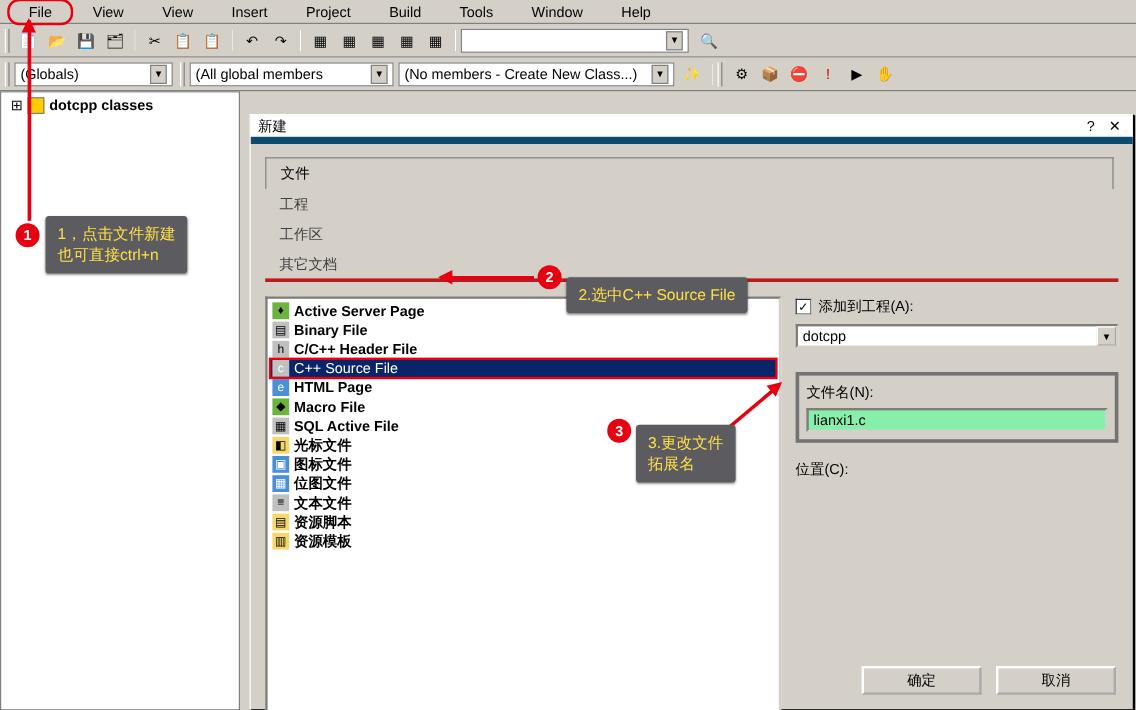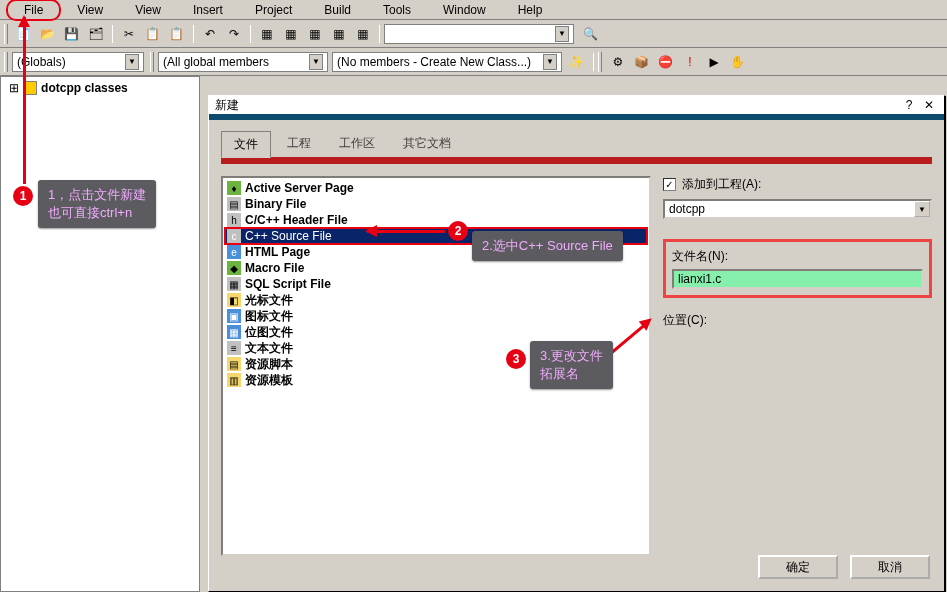--- a/index.html
+++ b/index.html
@@ -25,21 +25,21 @@
 .workspace { display: flex; height: calc(592px - 20px - 28px - 28px); }
 .left-panel { width: 200px; background: #fff; border: 1px solid #808080; margin: 0; }
 .tree-item { padding: 4px 8px; display: flex; align-items: center; gap: 4px; }
 .tree-icon { width: 14px; height: 14px; background: #ffcc00; border: 1px solid #808080; display: inline-block; }
 
 
 .dialog { position: absolute; left: 208px; top: 95px; width: 737px; height: 497px; background: #d4d0c8; border: 1px solid #000; border-top: 1px solid #fff; border-left: 1px solid #fff; box-shadow: 1px 1px 0 #000; }
 .dialog-title { height: 24px; background: #fff; display: flex; align-items: center; justify-content: space-between; padding: 0 6px; border-bottom: 6px solid #0c4a6e; }
 .dialog-close, .dialog-help { width: 18px; height: 16px; display: flex; align-items: center; justify-content: center; font-family: Arial; margin-left: 2px; }
 .dialog-body { padding: 10px 12px; }
-.tabs { display: flex; border-bottom: 7px solid #b91c1c; margin-bottom: 12px; }
+.tabs { display: flex; border-bottom: 3px solid #b91c1c; margin-bottom: 12px; flex-direction: column; }
 .tab { padding: 4px 12px; margin-right: 4px; border: 1px solid #808080; border-bottom: none; background: #d4d0c8; position: relative; top: 1px; }
 .tab.active { background: #d4d0c8; border-bottom: 1px solid #d4d0c8; font-weight: normal; }
 .tab:not(.active) { border: none; background: transparent; color: #404040; }
 
 .dialog-content { display: flex; gap: 12px; }
 .file-list { width: 430px; height: 380px; background: #fff; border: 2px inset #d4d0c8; padding: 2px; }
 .file-item { display: flex; align-items: center; padding: 0 2px; gap: 4px; height: 16px; }
 .file-item.selected { background: #0a246a; color: #fff; }
 .file-icon { width: 14px; height: 14px; display: inline-flex; align-items: center; justify-content: center; font-size: 10px; }
 .fi-green { background: #6db33f; }
@@ -48,30 +48,30 @@
 .fi-yellow { background: #f5d76e; }
 
 .right-pane { flex: 1; padding-top: 0; }
 .checkbox-row { display: flex; align-items: center; gap: 6px; margin-bottom: 6px; }
 .checkbox { width: 13px; height: 13px; border: 1px inset #808080; background: #fff; display: flex; align-items: center; justify-content: center; font-size: 10px; }
 .field-label { margin-bottom: 4px; display: block; }
 .field-input { width: 100%; height: 20px; border: 2px inset #d4d0c8; background: #86efac; padding: 1px 4px; }
 .combo-proj { height: 20px; border: 2px inset #d4d0c8; background: #fff; display: flex; align-items: center; justify-content: space-between; padding-left: 4px; margin-bottom: 20px; }
 .combo-proj .arrow { width: 16px; height: 16px; background: #d4d0c8; border: 1px outset #fff; display: flex; align-items: center; justify-content: center; font-size: 8px; }
 
-.filename-group { border: 3px solid #ef4444; padding: 6px; margin-bottom: 14px; }
+.filename-group { border: 3px solid #737373; padding: 6px; margin-bottom: 14px; }
 .location-row { display: flex; gap: 2px; }
 .location-row .field-input { flex: 1; }
 .browse-btn { width: 24px; height: 20px; border: 2px outset #d4d0c8; background: #d4d0c8; display: flex; align-items: center; justify-content: center; }
 
 .dialog-buttons { position: absolute; bottom: 12px; right: 14px; display: flex; gap: 12px; }
-.dlg-btn { width: 80px; height: 24px; border: 2px outset #fff; background: #d4d0c8; display: flex; align-items: center; justify-content: center; }
-
-
-.callout { position: absolute; background: #5b5b60; color: #f0abfc; padding: 6px 10px; border-radius: 3px; font-size: 13px; box-shadow: 0 1px 2px rgba(0,0,0,0.4); }
+.dlg-btn { width: 100px; height: 24px; border: 2px outset #fff; background: #d4d0c8; display: flex; align-items: center; justify-content: center; }
+
+
+.callout { position: absolute; background: #5b5b60; color: #fde047; padding: 6px 10px; border-radius: 3px; font-size: 13px; box-shadow: 0 1px 2px rgba(0,0,0,0.4); }
 .badge { position: absolute; width: 20px; height: 20px; border-radius: 50%; background: #e60012; color: #fff; display: flex; align-items: center; justify-content: center; font-weight: bold; font-size: 12px; }
 
 .arrow-line { position: absolute; height: 3px; background: #e60012; }
 .arrow-line::after { content: ""; position: absolute; right: -2px; top: -5px; border-left: 12px solid #e60012; border-top: 6px solid transparent; border-bottom: 6px solid transparent; }
 .arrow-line.left::after { right: auto; left: -2px; border-left: none; border-right: 12px solid #e60012; }
 
 .arrow-vert { position: absolute; width: 3px; background: #e60012; }
 .arrow-vert::after { content: ""; position: absolute; top: -2px; left: -5px; border-bottom: 12px solid #e60012; border-left: 6px solid transparent; border-right: 6px solid transparent; }
 
 .diag-arrow { position: absolute; width: 3px; background: #e60012; transform-origin: bottom center; }
@@ -191,21 +191,21 @@
         <div class="file-item">
             <span class="file-icon fi-blue">e</span>
             <b>HTML Page</b>
           </div>
         <div class="file-item">
             <span class="file-icon fi-green">◆</span>
             <b>Macro File</b>
           </div>
         <div class="file-item">
             <span class="file-icon fi-gray">▦</span>
-            <b>SQL Script File</b>
+            <b>SQL Active File</b>
           </div>
         <div class="file-item">
             <span class="file-icon fi-yellow">◧</span>
             <b>光标文件</b>
           </div>
         <div class="file-item">
             <span class="file-icon fi-blue">▣</span>
             <b>图标文件</b>
           </div>
         <div class="file-item">
@@ -254,14 +254,14 @@
 <div class="badge" style="left:13px;top:186px">1</div>
 <div class="callout" style="left:38px;top:180px;white-space:pre-line">1，点击文件新建
 也可直接ctrl+n</div>
 
 <div class="arrow-line left" style="left:367px;top:230px;width:78px"></div>
 <div class="badge" style="left:448px;top:221px">2</div>
 <div class="callout" style="left:472px;top:231px">2.选中C++ Source File</div>
 
 <div class="diag-arrow" style="left:574px;top:293px;height:90px;transform:rotate(50deg)"></div>
 <div class="badge" style="left:506px;top:349px">3</div>
-<div class="callout" style="left:530px;top:341px;white-space:pre-line">3.更改文件
+<div class="callout" style="left:530px;top:354px;white-space:pre-line">3.更改文件
 拓展名</div>
 
 </body></html>

